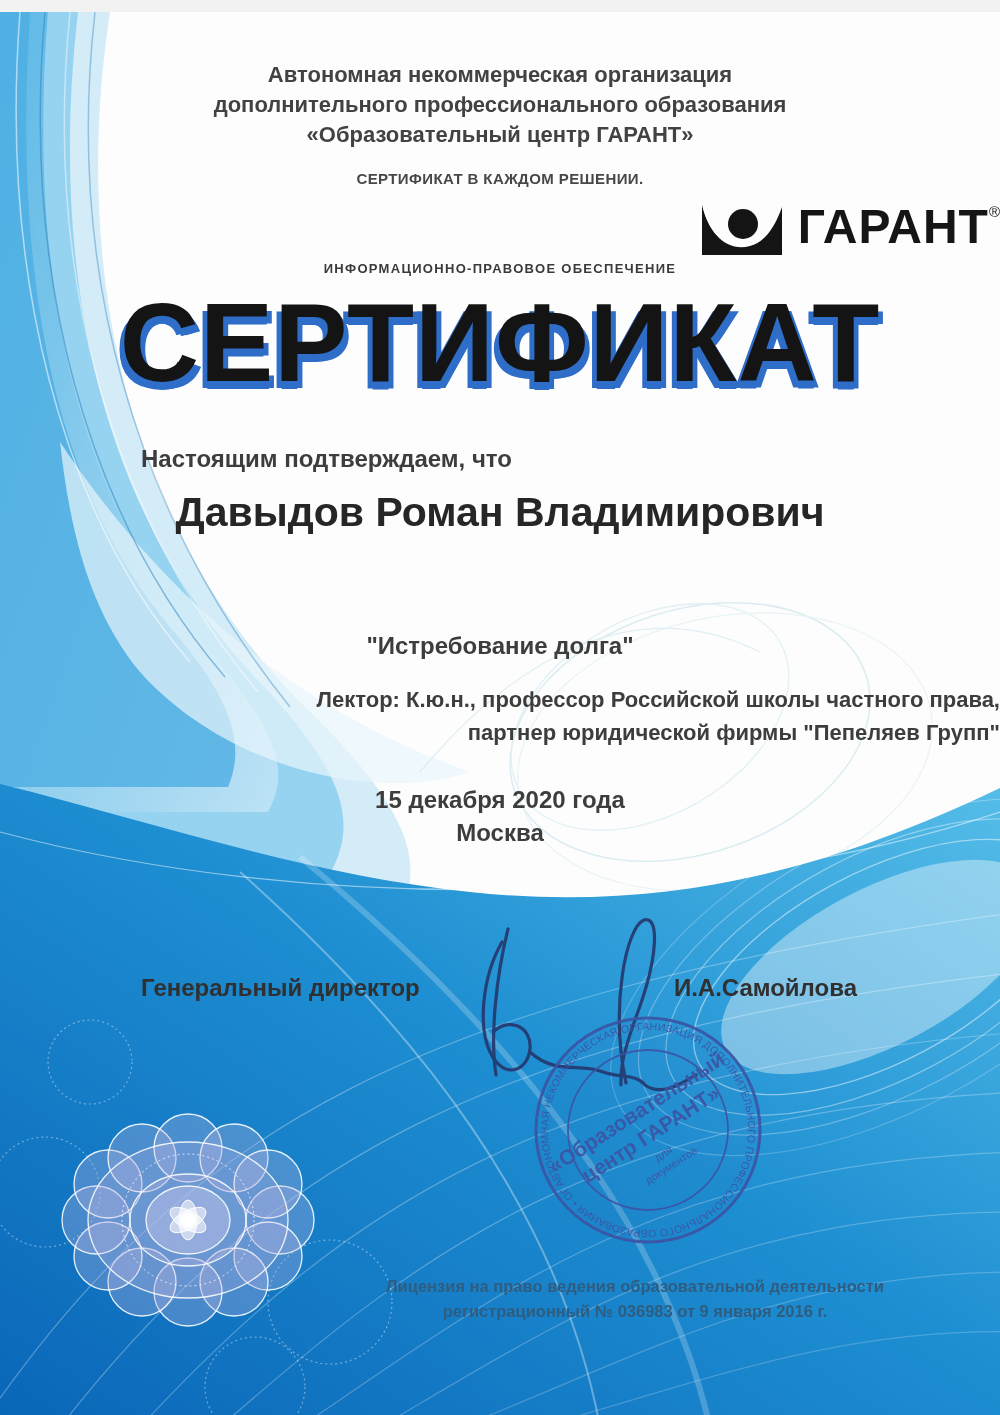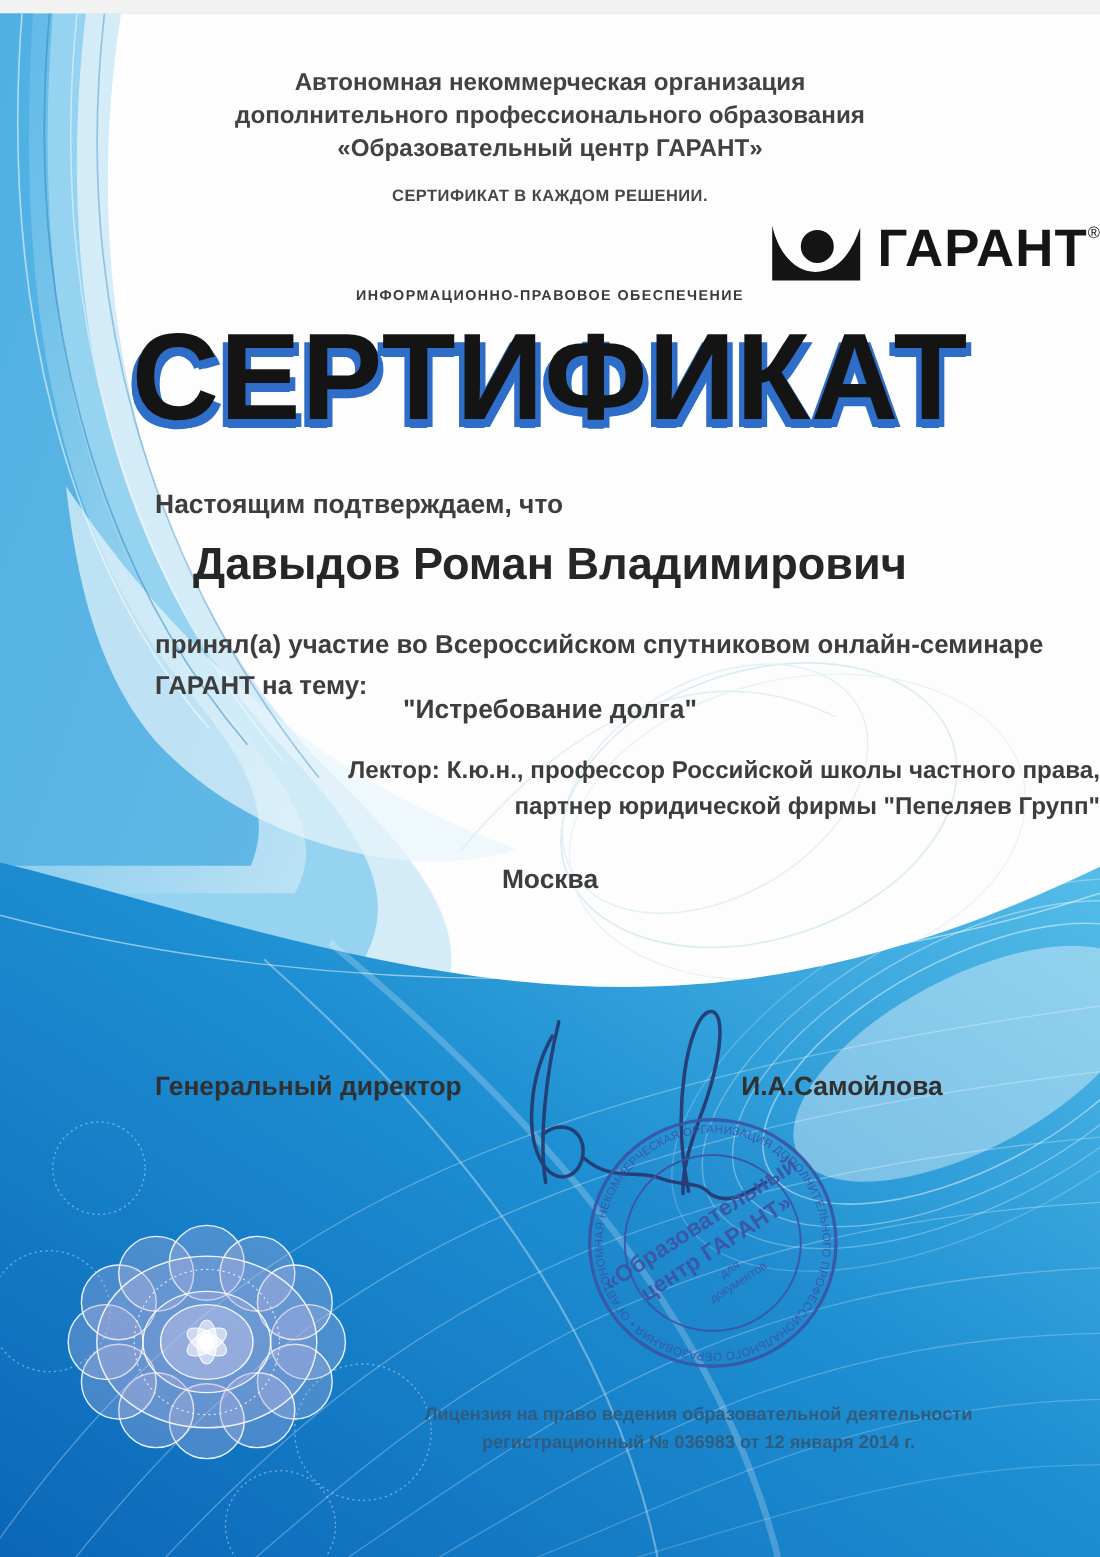--- a/index.html
+++ b/index.html
@@ -125,33 +125,30 @@
   </div>
 
   <div class="abs ctr logo-sub z1">ИНФОРМАЦИОННО-ПРАВОВОЕ ОБЕСПЕЧЕНИЕ</div>
 
   <div class="abs ctr title z1">СЕРТИФИКАТ</div>
 
   <div class="abs confirm z1">Настоящим подтверждаем, что</div>
 
   <div class="abs ctr name z1">Давыдов Роман Владимирович</div>
 
-  <div class="abs partic z1">
-    <div>принял(а) участие во Всероссийском спутниковом онлайн-семинаре</div>
-    <div>ГАРАНТ на тему:</div>
-  </div>
 
   <div class="abs ctr topic z1">"Истребование долга"</div>
 
   <div class="abs ctr lecturer z1">
     <div>Лектор: К.ю.н., профессор Российской школы частного права,</div>
     <div>партнер юридической фирмы "Пепеляев Групп"</div>
   </div>
 
   <div class="abs ctr dateblock z1">
+    <div>15 декабря 2020 года</div>
     <div>Москва</div>
   </div>
 
   <div class="abs director">Генеральный директор</div>
   <div class="abs signer">И.А.Самойлова</div>
 
   <svg class="abs z2" style="left:430px;top:895px" width="280" height="200" viewBox="0 0 280 200">
     <g fill="none" stroke="#24396f" stroke-width="3.2" stroke-linecap="round" opacity="0.92">
       <path d="M78,22 C66,70 60,130 66,168"></path>
       <path d="M72,35 C52,70 46,125 64,152 C78,172 98,162 100,142 C102,120 80,110 64,124"></path>
@@ -199,16 +196,16 @@
     <g fill="rgba(255,255,255,.55)" stroke="rgba(255,255,255,.9)" stroke-width="1">
       <ellipse cx="140" cy="118" rx="9" ry="20"></ellipse>
       <ellipse cx="140" cy="118" rx="9" ry="20" transform="rotate(60 140 118)"></ellipse>
       <ellipse cx="140" cy="118" rx="9" ry="20" transform="rotate(120 140 118)"></ellipse>
       <circle cx="140" cy="118" r="7" fill="#ffffff"></circle>
     </g>
   </svg>
 
   <div class="abs license">
     <div>Лицензия на право ведения образовательной деятельности</div>
-    <div>регистрационный № 036983 от 12 января 2014 г.</div>
+    <div>регистрационный № 036983 от 9 января 2016 г.</div>
   </div>
 
 </div>
 
 </body></html>

